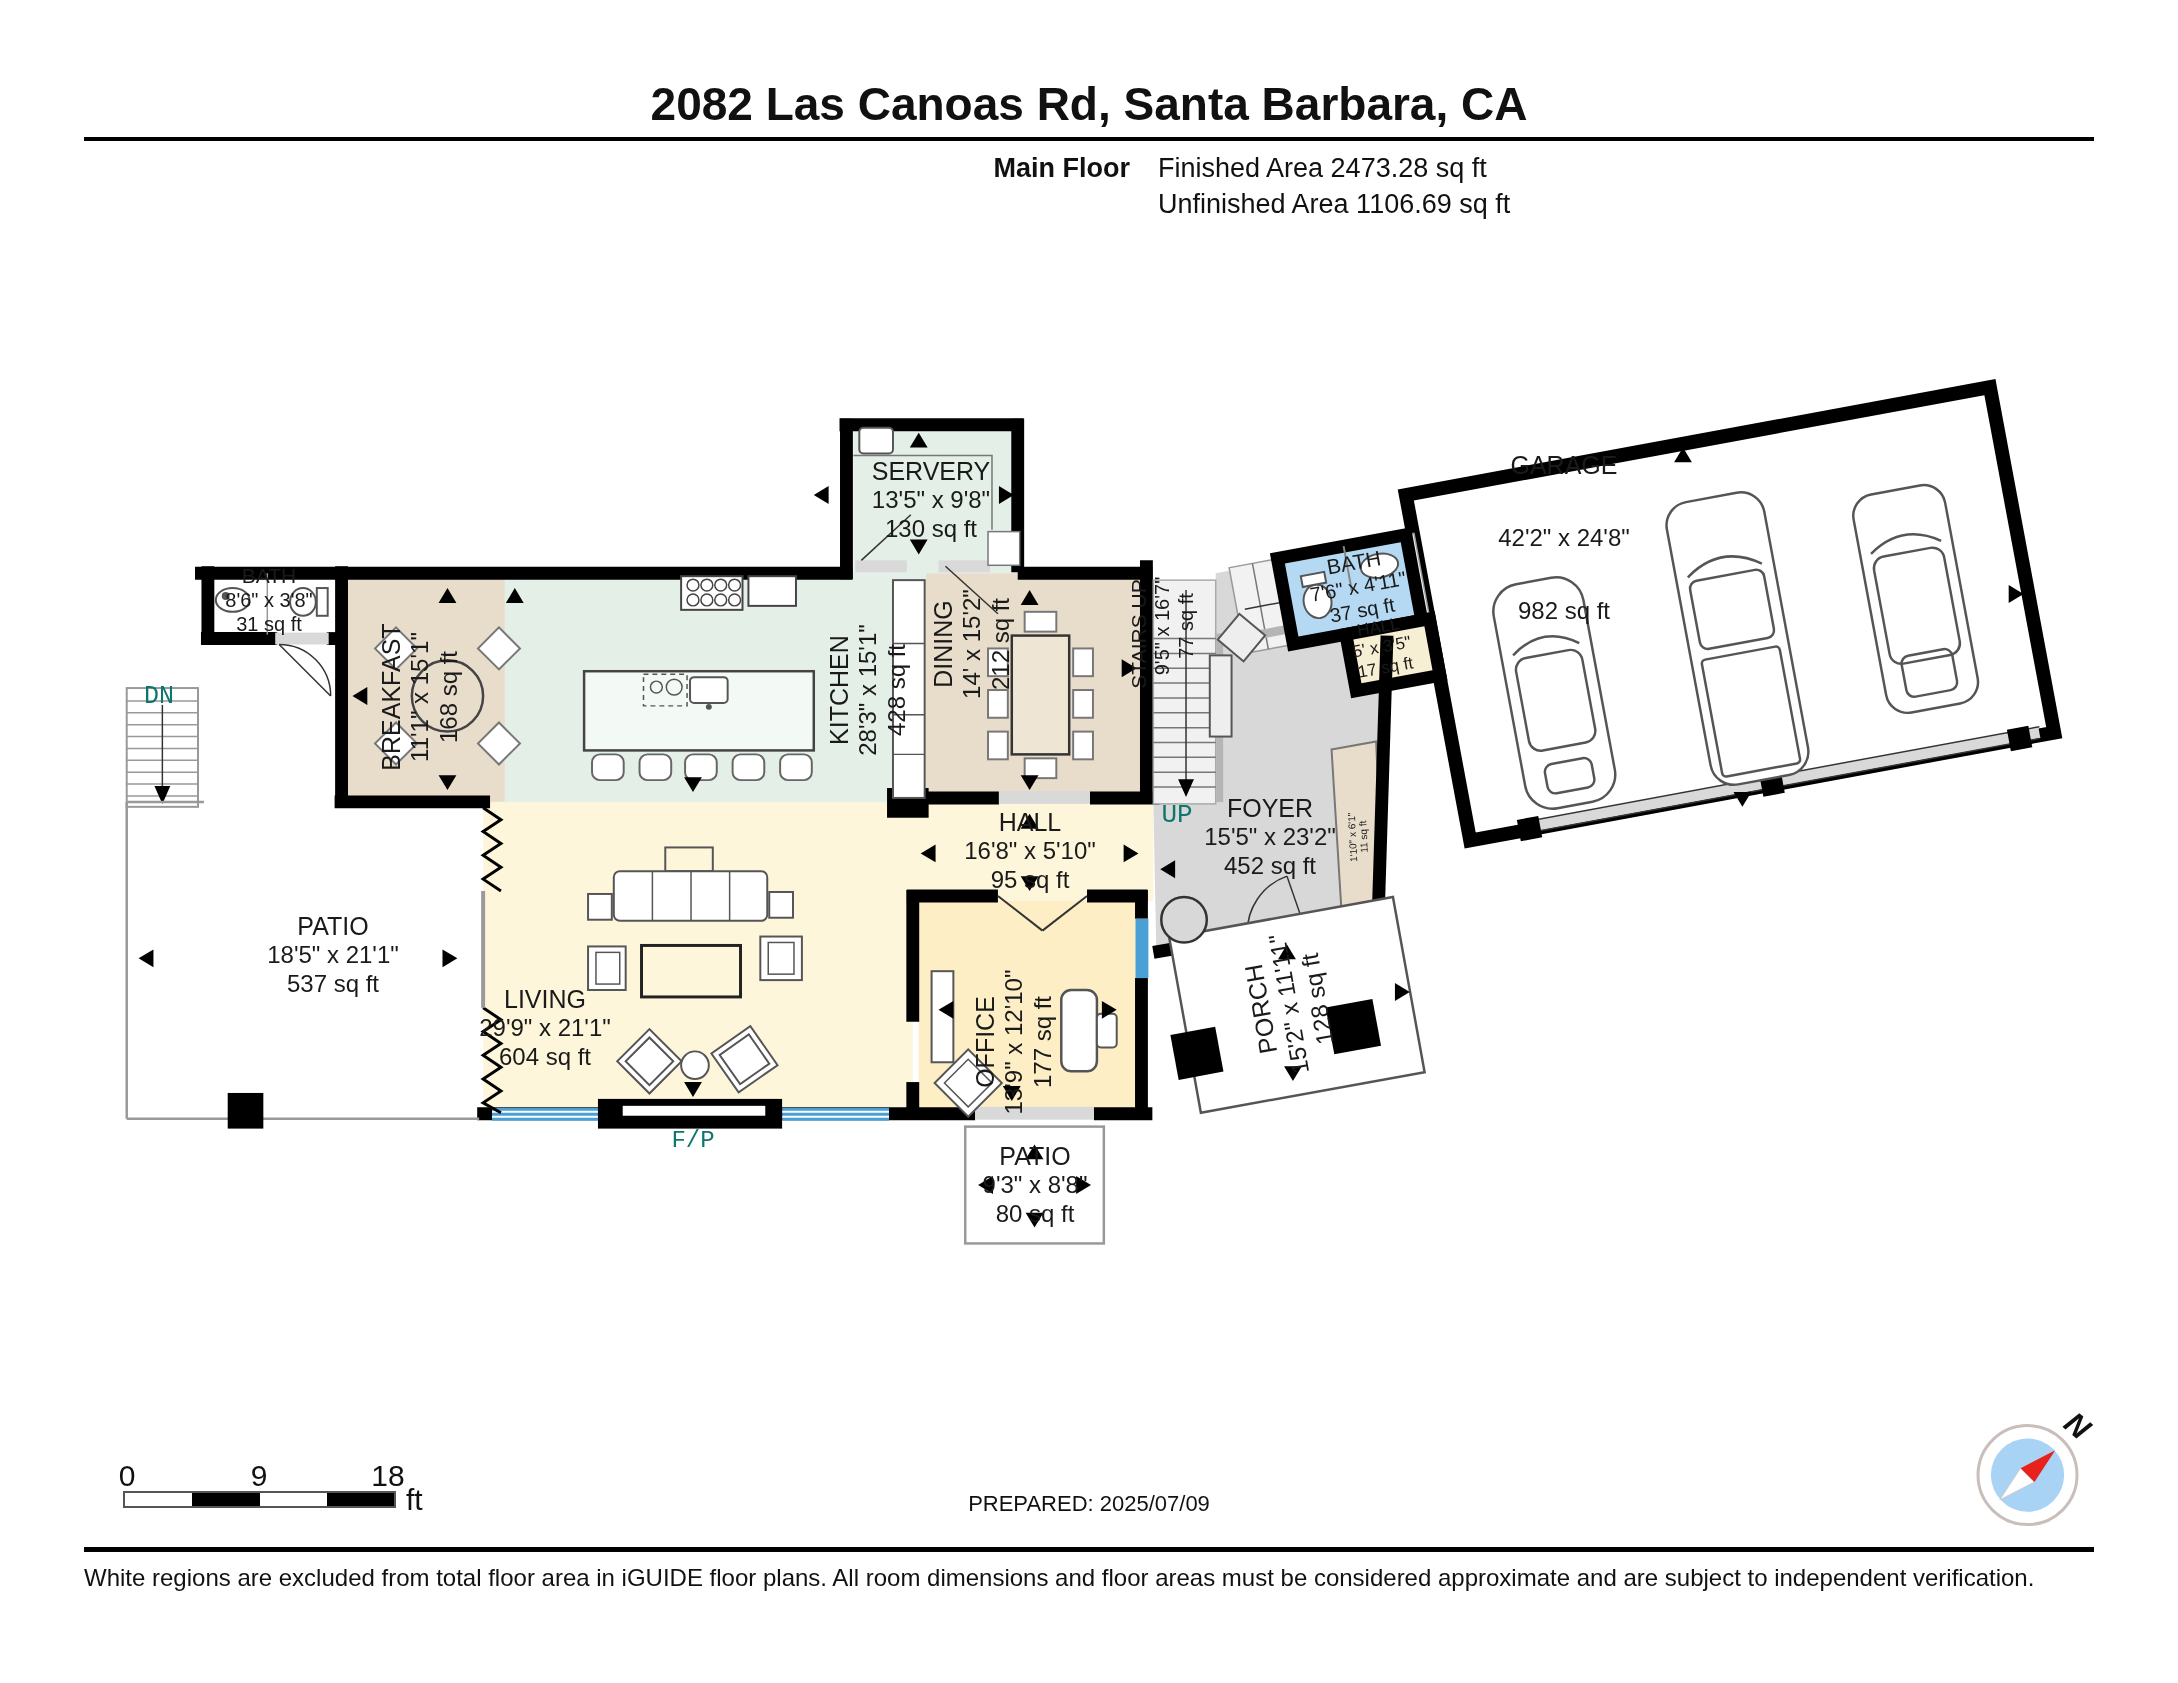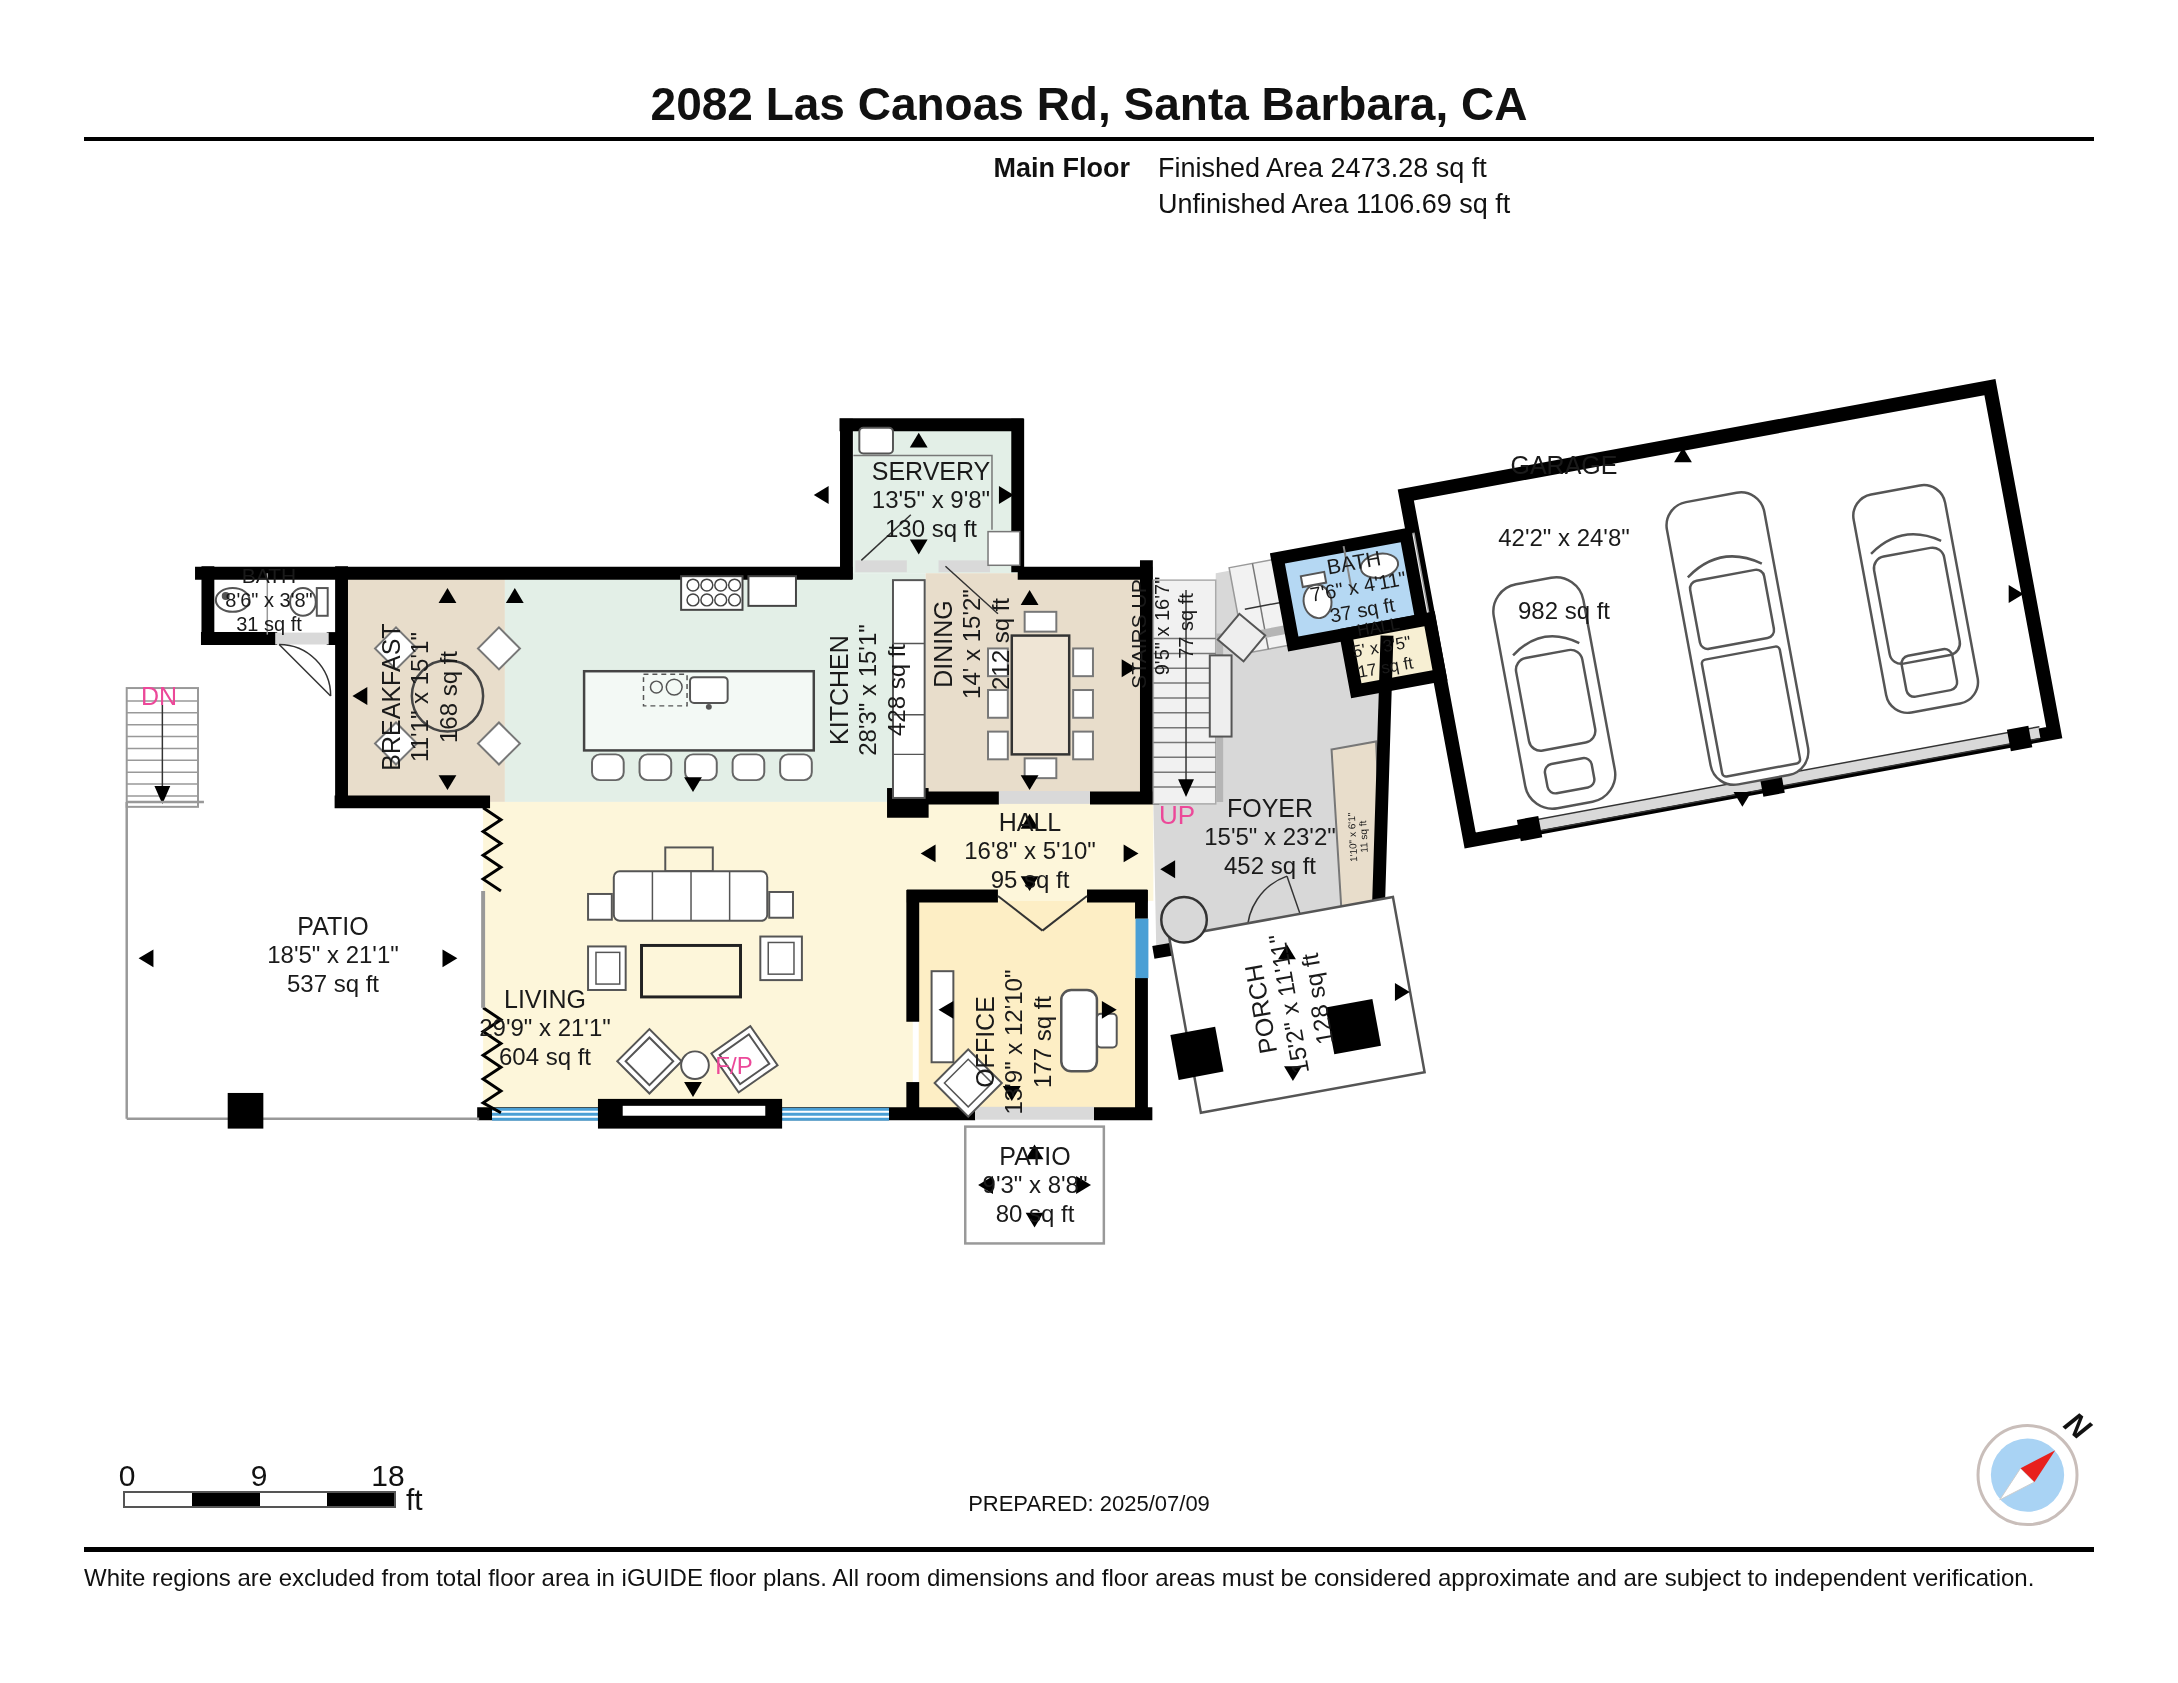--- a/index.html
+++ b/index.html
@@ -14,21 +14,21 @@
   #finished{left:1122px;top:153px;}
   #unfinished{left:1122px;top:189px;}
   #plan-svg{left:0;top:0;}
   .lbl{position:absolute;display:flex;flex-direction:column;align-items:center;justify-content:center;
        text-align:center;white-space:nowrap;line-height:1.2;font-size:24px;color:#1a1a1a;
        transform:translate(-50%,-50%) rotate(var(--r,0deg));}
   .lbl .nm{font-size:25px;}
   .sm{font-size:20px;}  .sm .nm{font-size:21px;}
   .xs{font-size:17px;}  .xs .nm{font-size:17px;}
   .xxs{font-size:10px;line-height:1.1;}
-  .ann{position:absolute;transform:translate(-50%,-50%);font-size:24px;color:#ec4899;white-space:nowrap;}
+  .ann{position:absolute;transform:translate(-50%,-50%);font-size:24px;color:#0f766e;white-space:nowrap;font-family:Liberation Mono, monospace;}
   #scalebar{left:123px;top:1491px;width:269px;height:13px;border:2px solid #555;display:flex;}
   #scalebar div{height:100%;flex:1;}
   .seg-w{background:#fff;} .seg-b{background:#000;}
   .scale-num{position:absolute;top:1459px;transform:translateX(-50%);font-size:30px;}
   #scale-ft{left:406px;top:1483px;font-size:30px;position:absolute;}
   #prepared{left:0;top:1491px;width:2178px;text-align:center;font-size:22px;}
   #disclaimer{left:84px;top:1564px;width:2010px;font-size:24px;}
   #north-n{left:2077px;top:1426px;font-size:31px;font-weight:bold;font-style:italic;
            transform:translate(-50%,-50%) rotate(40deg);}
 </style>
@@ -474,21 +474,21 @@
     <div>80 sq ft</div>
   </div>
 
   <div class="lbl xxs" style="left:1358px;top:837px;--r:-93deg;">
     <div>1'10" x 6'1"</div>
     <div>11 sq ft</div>
   </div>
 
   <div class="ann" style="left:159px;top:696px;font-size:25px;">DN</div>
   <div class="ann" style="left:1177px;top:815px;font-size:26px;">UP</div>
-  <div class="ann" style="left:693px;top:1066px;margin-left:41px;">F/P</div>
+  <div class="ann" style="left:693px;top:1140px;">F/P</div>
   <div class="abs" id="north-n">N</div>
 
   <span class="scale-num" style="left:127px;">0</span>
   <span class="scale-num" style="left:259px;">9</span>
   <span class="scale-num" style="left:388px;">18</span>
   <div class="abs" id="scalebar">
     <div class="seg-w"></div>
     <div class="seg-b"></div>
     <div class="seg-w"></div>
     <div class="seg-b"></div>

